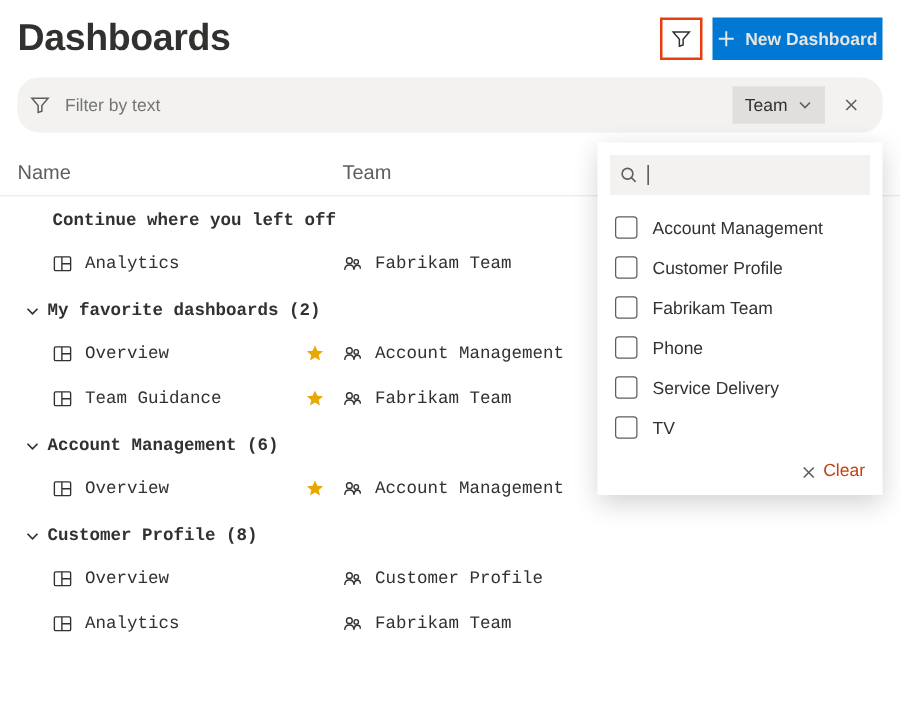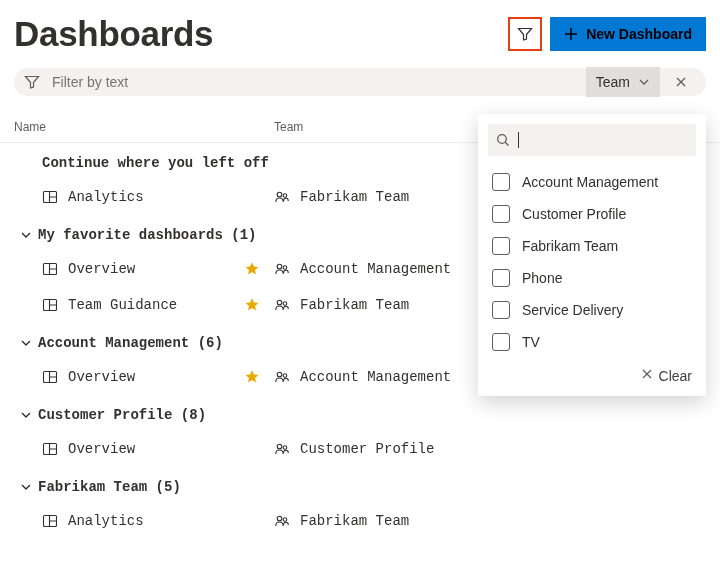--- a/index.html
+++ b/index.html
@@ -14,21 +14,21 @@
     overflow: hidden;
     position: relative;
   }
   .header {
     display: flex;
     align-items: center;
     justify-content: space-between;
     padding: 14px 14px 0 14px;
   }
   h1 {
-    font-size: 35px;
+    font-size: 30px;
     font-weight: 700;
     margin: 0;
     letter-spacing: -0.3px;
   }
   .header-actions {
     display: flex;
     align-items: center;
     gap: 8px;
   }
   .filter-btn {
@@ -36,34 +36,34 @@
     height: 34px;
     display: inline-flex;
     align-items: center;
     justify-content: center;
     background: #fff;
     border: 2px solid #e83e0f;
     color: #323130;
   }
   .new-dash-btn {
     background: #0078d4;
-    color: #000000;
+    color: #e5e5e5;
     height: 34px;
     display: inline-flex;
     align-items: center;
     gap: 8px;
-    padding: 0 14px;
+    padding: 0 4px;
     font-weight: 600;
     font-size: 14px;
     border: none;
   }
   .filter-row {
     background: #f3f2f1;
     margin: 14px 14px 0 14px;
-    height: 28px;
+    height: 44px;
     display: flex;
     align-items: center;
     padding: 0 10px;
     border-radius: 17px;
   }
   .filter-text-area {
     display: flex;
     align-items: center;
     gap: 10px;
     color: #605e5c;
@@ -91,21 +91,21 @@
     height: 30px;
     display: inline-flex;
     align-items: center;
     justify-content: center;
     color: #605e5c;
   }
   .columns {
     display: flex;
     padding: 24px 14px 8px 14px;
     color: #605e5c;
-    font-size: 12px;
+    font-size: 16px;
     border-bottom: 1px solid #edebe9;
   }
   .col-name { width: 260px; }
   .col-team { flex: 1; }
   .content {
     padding: 0 14px;
     font-family: Liberation Mono, monospace;
   }
   .group-header {
     display: flex;
@@ -178,24 +178,24 @@
   .dd-checkbox {
     width: 18px;
     height: 18px;
     border: 1px solid #605e5c;
     border-radius: 3px;
     flex: none;
   }
   .dd-footer {
     display: flex;
     justify-content: flex-end;
-    align-items: flex-start;
+    align-items: flex-end;
     gap: 6px;
     padding: 10px 14px 6px 14px;
-    color: #404040;
+    color: #c2410c;
   }
   svg { display: block; }
 </style>
 </head>
 <body>
 
 <div class="header">
   <h1>Dashboards</h1>
   <div class="header-actions">
     <button class="filter-btn">
@@ -272,21 +272,21 @@
         </span>
         <span>Fabrikam Team</span>
       </div>
     </div>
     <div class="group-header">
       <span>
         <svg width="12" height="12" viewBox="0 0 12 12" fill="none" stroke="#323130" stroke-width="1.4">
           <path d="M2 4 L6 8 L10 4"></path>
         </svg>
       </span>
-      <span>My favorite dashboards (1)</span>
+      <span>My favorite dashboards (2)</span>
     </div>
     <div class="row">
       <div class="row-name">
         <span class="dash-icon">
           <svg width="16" height="16" viewBox="0 0 16 16" fill="none" stroke="#323130" stroke-width="1.1">
             <rect x="1.5" y="2.5" width="13" height="11" rx="1"></rect>
             <path d="M7.5 2.5 V13.5 M7.5 8 H14.5"></path>
           </svg>
         </span>
         <span>Overview</span>
@@ -388,28 +388,20 @@
       <div class="row-team">
         <span class="team-icon-wrap">
           <svg width="16" height="16" viewBox="0 0 16 16" fill="none" stroke="#323130" stroke-width="1.1">
             <circle cx="5.5" cy="5.5" r="2.3"></circle>
             <circle cx="11" cy="6.5" r="1.8"></circle>
             <path d="M1.8 13 C1.8 10.4 3.4 9 5.5 9 C7.6 9 9.2 10.4 9.2 13 M9.5 12 C9.5 10.2 10.5 9.2 12 9.2 C13.5 9.2 14.3 10.2 14.3 12"></path>
           </svg>
         </span>
         <span>Customer Profile</span>
       </div>
-    </div>
-    <div class="group-header">
-      <span>
-        <svg width="12" height="12" viewBox="0 0 12 12" fill="none" stroke="#323130" stroke-width="1.4">
-          <path d="M2 4 L6 8 L10 4"></path>
-        </svg>
-      </span>
-      <span>Fabrikam Team (5)</span>
     </div>
     <div class="row">
       <div class="row-name">
         <span class="dash-icon">
           <svg width="16" height="16" viewBox="0 0 16 16" fill="none" stroke="#323130" stroke-width="1.1">
             <rect x="1.5" y="2.5" width="13" height="11" rx="1"></rect>
             <path d="M7.5 2.5 V13.5 M7.5 8 H14.5"></path>
           </svg>
         </span>
         <span>Analytics</span>

